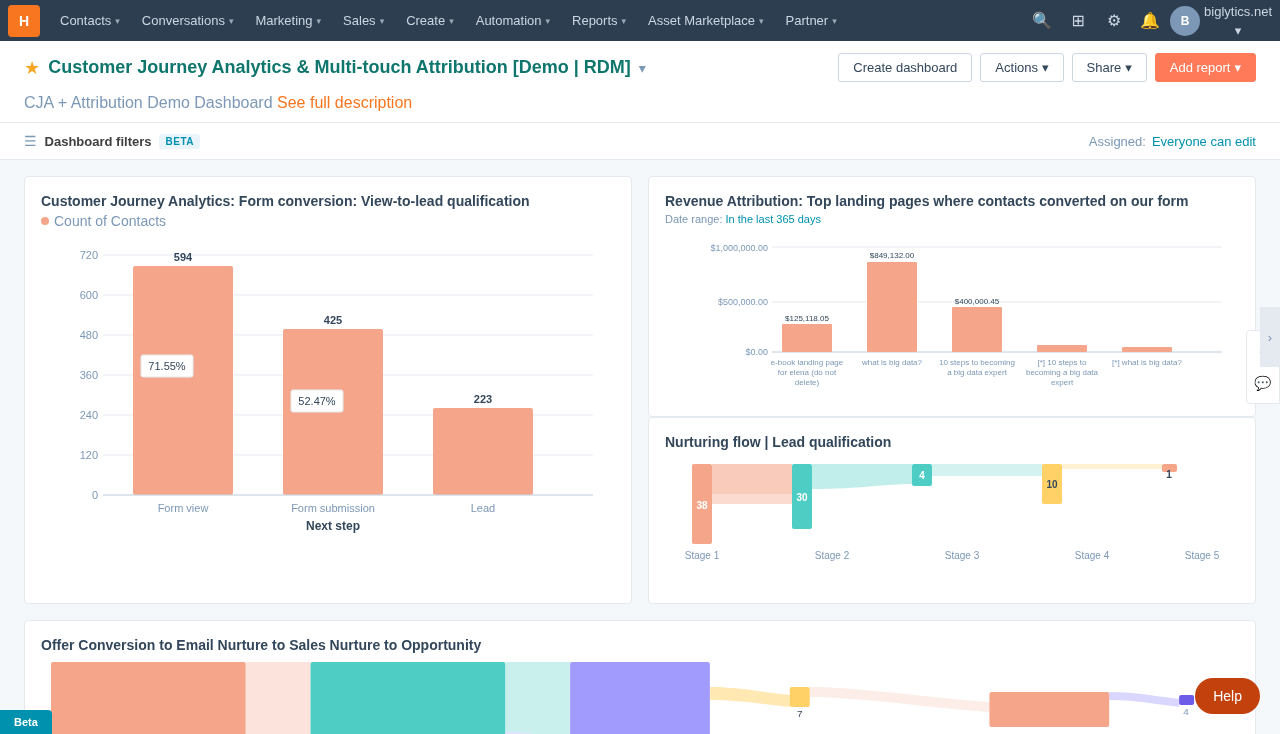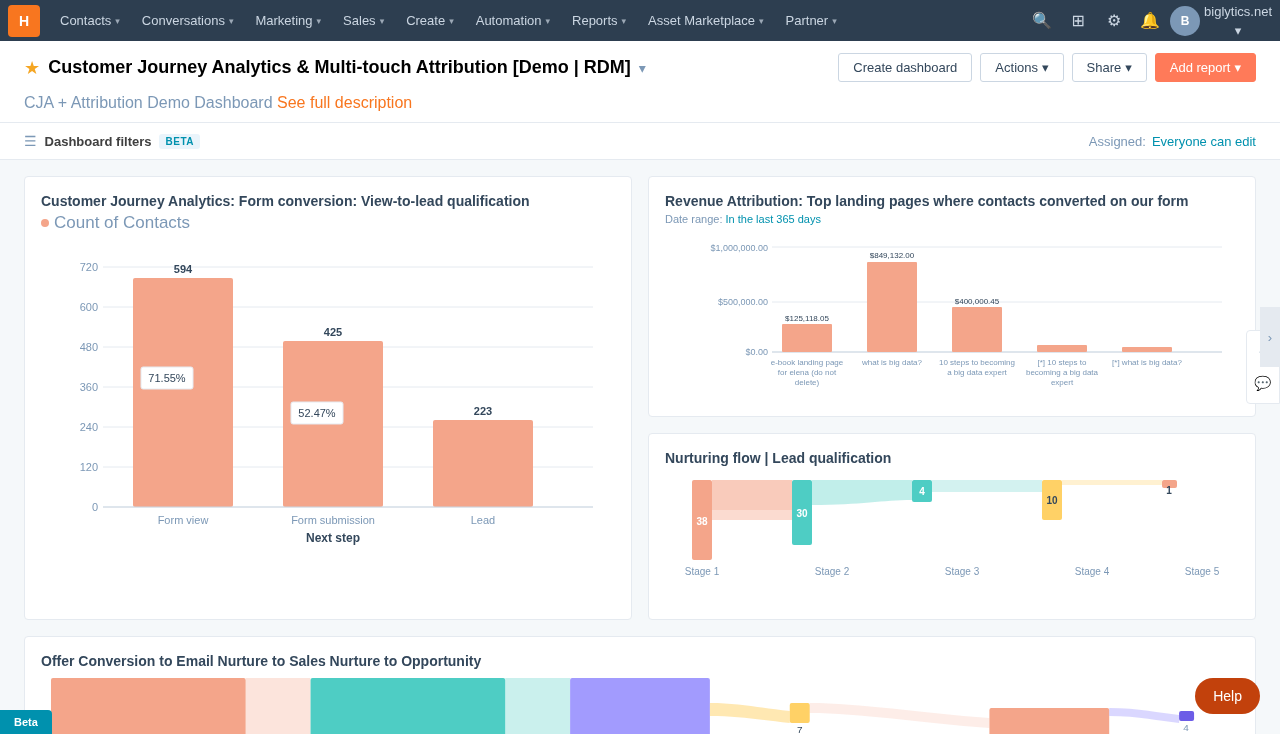--- a/index.html
+++ b/index.html
@@ -64,21 +64,21 @@
     }
     .page-title-row {
       display: flex; align-items: center; justify-content: space-between;
       padding-bottom: 12px;
     }
     .page-title-left {
       display: flex; align-items: center; gap: 8px;
     }
     .star-icon { color: #f5a623; font-size: 18px; }
     .page-title {
-      color: #000000;
+      color: #0f766e;
       font-size: 18px;
       font-weight: 600;
     }
     .title-caret {
       color: #7c98b6; font-size: 14px; cursor: pointer;
     }
     .header-actions {
       display: flex; align-items: center; gap: 8px;
     }
     .btn-outline {
@@ -158,21 +158,21 @@
       margin-bottom: 4px;
     }
     .chart-subtitle {
       font-size: 11px;
       color: #7c98b6;
       margin-bottom: 12px;
     }
     .chart-subtitle .date-range { color: #0091ae; }
     .legend-item {
       display: flex; align-items: center; gap: 5px;
-      font-size: 17px; color: #7c98b6; margin-bottom: 24px;
+      font-size: 14px; color: #7c98b6; margin-bottom: 16px;
     }
     .legend-dot {
       width: 8px; height: 8px; border-radius: 50%;
     }
 
     
     .chart-card-full {
       background: white;
       border: 1px solid #e5eaf0;
       border-radius: 4px;
@@ -385,21 +385,21 @@
         <line x1="50" y1="250" x2="540" y2="250" stroke="#cbd6e2" stroke-width="1"></line>
 
         <text x="130" y="267" text-anchor="middle" font-size="11" fill="#7c98b6">Form view</text>
         <text x="280" y="267" text-anchor="middle" font-size="11" fill="#7c98b6">Form submission</text>
         <text x="430" y="267" text-anchor="middle" font-size="11" fill="#7c98b6">Lead</text>
 
         <text x="280" y="285" text-anchor="middle" font-size="12" font-weight="600" fill="#33475b">Next step</text>
       </svg>
     </div>
 
-    <div style="display:flex;flex-direction:column;gap:16px;">
+    <div style="display:flex;flex-direction:column;">
 
       <div class="chart-card">
         <div class="chart-title">Revenue Attribution: Top landing pages where contacts converted on our form</div>
         <div class="chart-subtitle">
           <span>Date range:</span>
           <span class="date-range">In the last 365 days</span>
         </div>
         
         <svg viewBox="0 0 560 160" style="width:100%;height:160px;">
 

